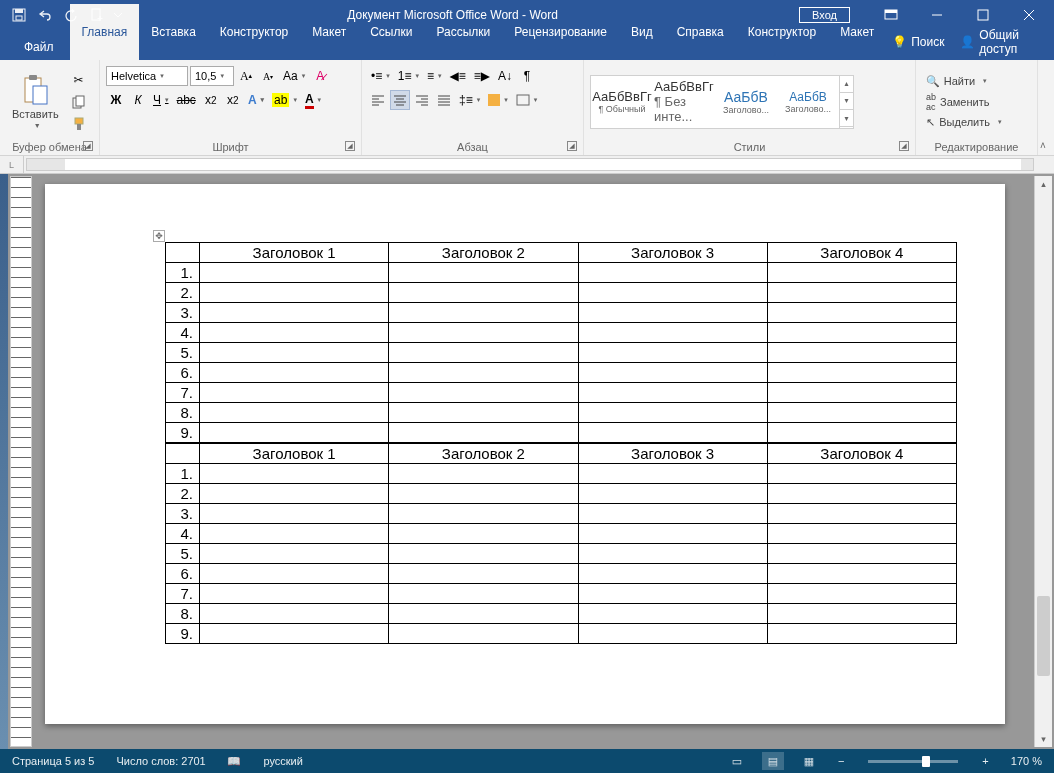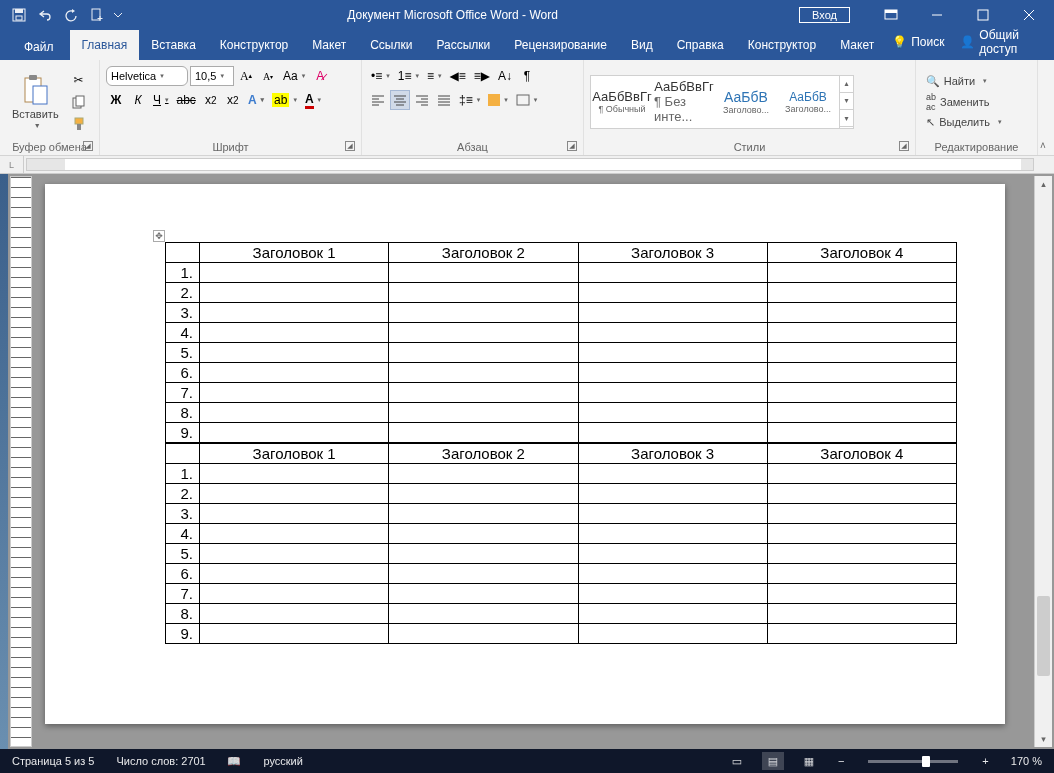--- a/index.html
+++ b/index.html
@@ -10,21 +10,21 @@
 .qat { display: flex; align-items: center; padding-left: 8px; gap: 4px; }
 .qat-btn { width: 22px; height: 22px; display: flex; align-items: center; justify-content: center; cursor: pointer; opacity: 0.9; }
 .titlebar-center { flex: 1; text-align: center; font-size: 12px; color: #fff; }
 .titlebar-right { display: flex; align-items: center; gap: 0; padding-right: 2px; }
 .tabtools { background: #124078; height: 30px; display: flex; align-items: center; padding: 0 12px; font-size: 11px; }
 .login-btn { border: 1px solid #fff; padding: 1px 12px; font-size: 11px; margin: 0 18px; }
 .win-btn { width: 46px; height: 30px; display: flex; align-items: center; justify-content: center; cursor: pointer; color:#fff; }
 
 
 .ribbon-tabs { height: 30px; background: #2b579a; display: flex; align-items: flex-end; padding-left: 8px; color: #fff; font-size: 12px; }
-.rtab { padding: 8px 12px; cursor: pointer; }
+.rtab { padding: 21px 12px; cursor: pointer; }
 .rtab.active { background: #f3f3f3; color: #2b579a; }
 .rtab.file { padding: 6px 16px; }
 .rtabs-right { margin-left: auto; display: flex; align-items: center; padding-right: 12px; gap: 4px; }
 .tellme { display:flex; align-items:center; gap:4px; padding:4px 6px;}
 .share { display:flex; align-items:center; gap:4px; padding:4px 6px;}
 
 
 .ribbon { height: 96px; background: #f3f3f3; border-bottom: 1px solid #d4d4d4; display: flex; }
 .group { border-right: 1px solid #e1e1e1; padding: 4px 6px 2px 6px; display: flex; flex-direction: column; justify-content: space-between; }
 .group-body { display: flex; gap: 4px; flex:1; }
@@ -61,21 +61,21 @@
 .table-anchor { position:absolute; left:108px; top:46px; width:12px;height:12px;border:1px solid #aaa; background:#fff; display:flex;align-items:center;justify-content:center;font-size:9px;color:#666;cursor:move;}
 table.doc { border-collapse:collapse; width:100%; margin-bottom:0; font-family:Helvetica,Arial,sans-serif;}
 table.doc td { border:1px solid #000; padding:0 6px; font-size:15px; height:20px; text-align:center;}
 table.doc td.num { width:34px; text-align:right; padding-right:6px;}
 table.doc td.hdr { width:34px;}
 .vscroll { width:18px; background:#f0f0f0; border-left:1px solid #ccc; position:relative; margin:2px 2px 2px 0;}
 .vscroll-thumb{position:absolute; left:2px; right:2px; top:420px; height:80px; background:#cdcdcd; border-radius:2px;}
 .vscroll-arrow{height:16px;display:flex;align-items:center;justify-content:center;color:#666;font-size:9px;}
 
 
-.statusbar { position:absolute; bottom:0; left:0; right:0; height:24px; background:#0f172a; color:#fff; display:flex; align-items:center; font-size:11px; padding:0 8px; gap:14px;margin-top:41px;}
+.statusbar { position:absolute; bottom:0; left:0; right:0; height:24px; background:#0c4a6e; color:#fff; display:flex; align-items:center; font-size:11px; padding:0 8px; gap:14px;margin-top:41px;}
 .statusbar .spacer { flex:1;}
 .sb-btn { display:flex; align-items:center; gap:4px; cursor:pointer; padding:2px 4px; opacity:0.9;}
 .zoom-slider { width:90px; height:3px; background:rgba(255,255,255,0.4); position:relative; margin:0 6px;}
 .zoom-slider::after{content:"";position:absolute;left:60%;top:-4px;width:8px;height:11px;background:#fff;border-radius:1px;}
 .view-btn{width:22px;height:18px;display:flex;align-items:center;justify-content:center;cursor:pointer;opacity:0.8;}
 .view-btn.active{background:rgba(255,255,255,0.25);}
 
 svg { display:block; }
 </style>
 </head>
@@ -197,21 +197,21 @@
     </div>
     <div class="group-label">
         <span>Буфер обмена</span>
         <span class="dlg">◢</span>
       </div>
   </div>
 
   <div class="group" style="width:262px;">
     <div class="vstack" style="gap:4px; flex:1; justify-content:flex-start; padding-top:2px;">
       <div class="hstack">
-        <div class="font-combo" style="width:82px;border-radius:6px;">
+        <div class="font-combo" style="width:82px;">
             <span>Helvetica</span>
             <span class="dd-arrow">▾</span>
           </div>
         <div class="font-combo" style="width:44px;">
             <span>10,5</span>
             <span class="dd-arrow">▾</span>
           </div>
         <div class="rbtn" style="font-family:serif;">A<sup style="font-size:7px;">▴</sup></div>
         <div class="rbtn" style="font-family:serif;font-size:10px;">A<sup style="font-size:6px;">▾</sup></div>
         <div class="rbtn">Aa<span class="dd-arrow">▾</span></div>

